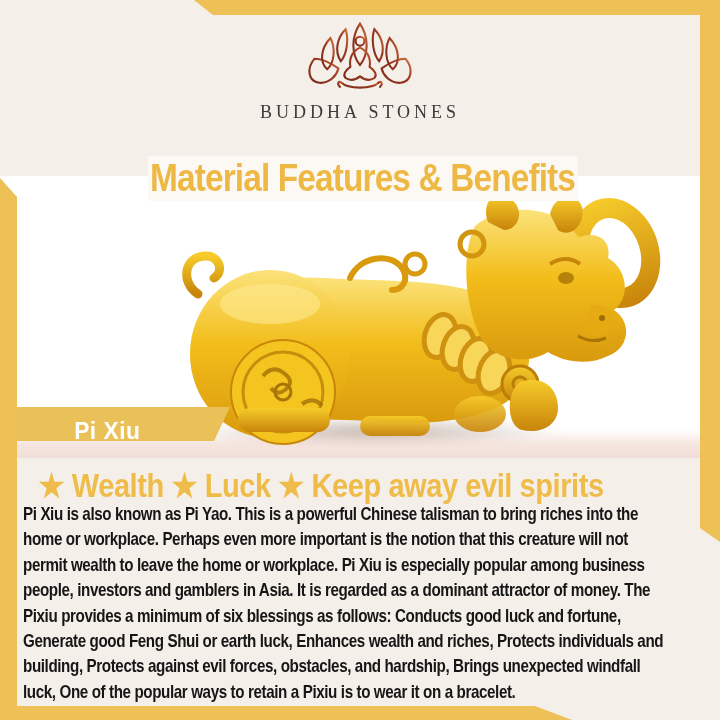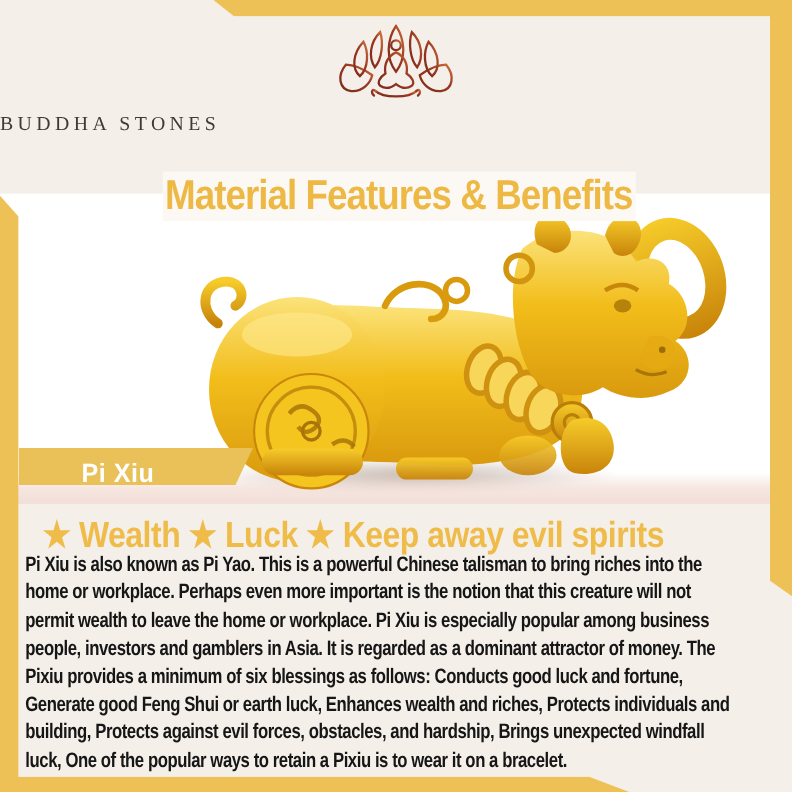--- a/index.html
+++ b/index.html
@@ -14,21 +14,21 @@
     clip-path:polygon(0 0,526px 0,526px 15px,19px 15px);}
   .ribbon-right{left:700px; top:0; width:20px; height:542px;
     clip-path:polygon(0 0,20px 0,20px 542px,0 528px);}
   .ribbon-left{left:0; top:178px; width:17px; height:542px;
     clip-path:polygon(0 0,17px 19px,17px 542px,0 542px);}
   .ribbon-bottom{left:0; top:706px; width:572px; height:14px;
     clip-path:polygon(0 0,535px 0,572px 14px,0 14px);}
   
   .logo-wrap{position:absolute; left:285px; top:22px; width:150px; height:80px;}
   .brand-name{
-    position:absolute; left:0; top:102px; width:720px; text-align:left;
+    position:absolute; left:0; top:102px; width:720px; text-align:center;
     font-family:"Liberation Serif", serif; font-size:18px; letter-spacing:4px;
     color:#3f3a37;
   }
   .title-band{position:absolute; left:148px; top:128px; width:430px; height:45px;
     background:#fcf9f5; display:flex; align-items:center; justify-content:center;margin-top:28px;}
   .title-band .txt{
     font-size:38px; font-weight:bold; color:#eeb845; white-space:nowrap;
     transform:scaleX(.88); transform-origin:center; letter-spacing:-1px;
   }
   

